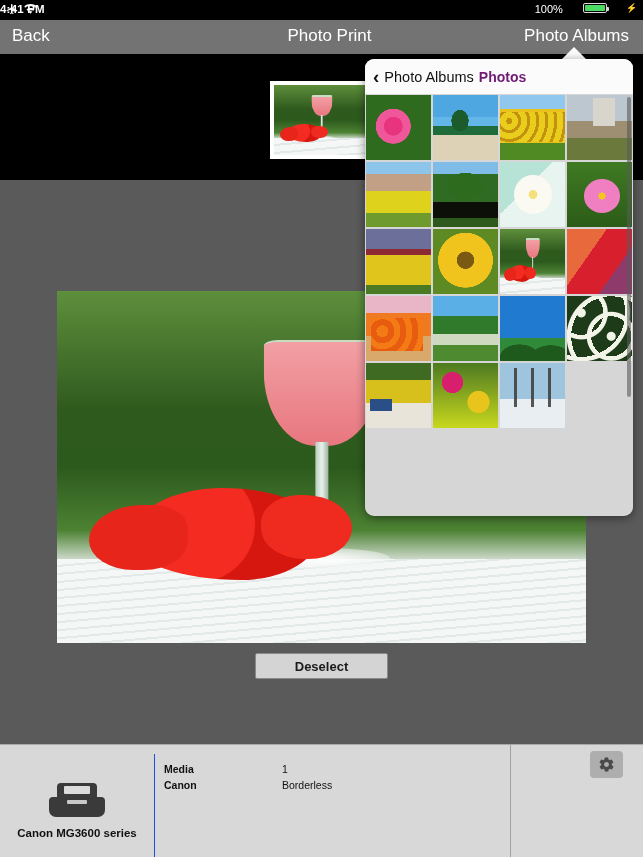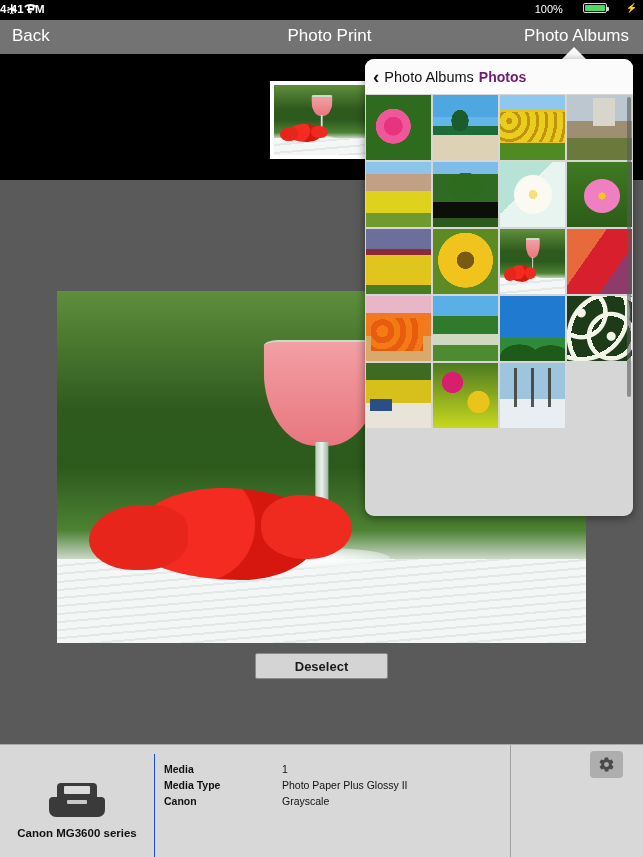--- a/index.html
+++ b/index.html
@@ -371,26 +371,22 @@
           <div class="slot"></div>
       </div>
       <div class="printer-name">Canon MG3600 series</div>
     </div>
     <div class="settings" id="settings-list">
         <div class="srow">
           <div class="skey">Media</div>
           <div class="sval">1</div>
         </div>
         <div class="srow">
-          <div class="skey">Media Type</div>
-          <div class="sval">Photo Paper Plus Glossy II</div>
-        </div>
-        <div class="srow">
           <div class="skey">Canon</div>
-          <div class="sval">Grayscale</div>
+          <div class="sval">Borderless</div>
         </div>
       </div>
     <div class="gear-btn">
       <svg class="gear" viewBox="0 0 24 24" fill="#4a4a4a">
         <path d="M19.4 13a7.9 7.9 0 0 0 0-2l2.1-1.6a.5.5 0 0 0 .1-.6l-2-3.5a.5.5 0 0 0-.6-.2l-2.5 1a7.6 7.6 0 0 0-1.7-1l-.4-2.6a.5.5 0 0 0-.5-.4h-4a.5.5 0 0 0-.5.4l-.4 2.6a7.6 7.6 0 0 0-1.7 1l-2.5-1a.5.5 0 0 0-.6.2l-2 3.5a.5.5 0 0 0 .1.6L4.6 11a7.9 7.9 0 0 0 0 2l-2.1 1.6a.5.5 0 0 0-.1.6l2 3.5a.5.5 0 0 0 .6.2l2.5-1a7.6 7.6 0 0 0 1.7 1l.4 2.6a.5.5 0 0 0 .5.4h4a.5.5 0 0 0 .5-.4l.4-2.6a7.6 7.6 0 0 0 1.7-1l2.5 1a.5.5 0 0 0 .6-.2l2-3.5a.5.5 0 0 0-.1-.6zM12 15.5A3.5 3.5 0 1 1 15.5 12 3.5 3.5 0 0 1 12 15.5z"></path>
       </svg>
     </div>
   </div>
 
 </div>

